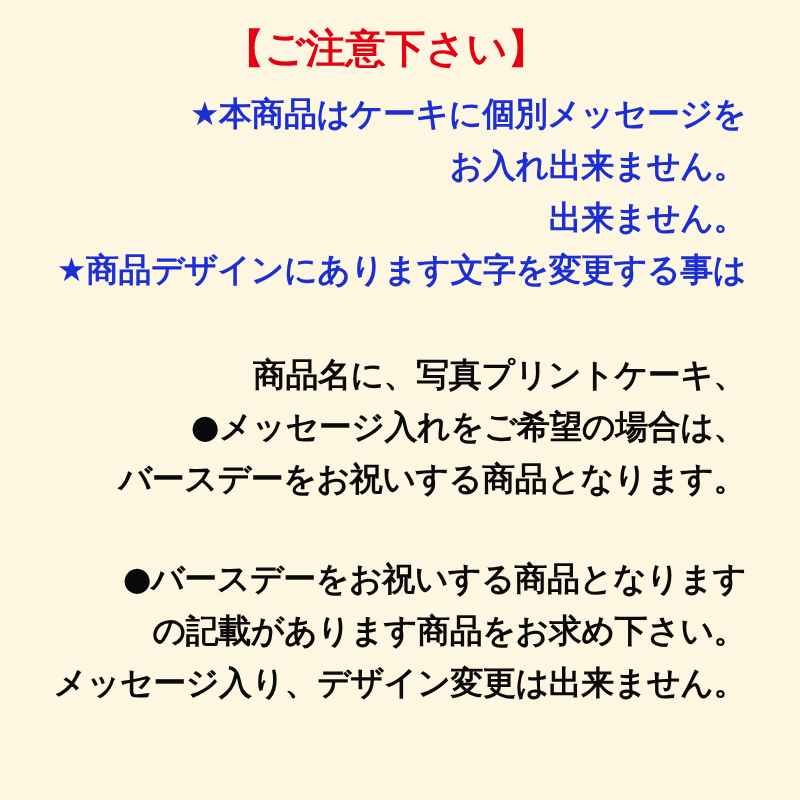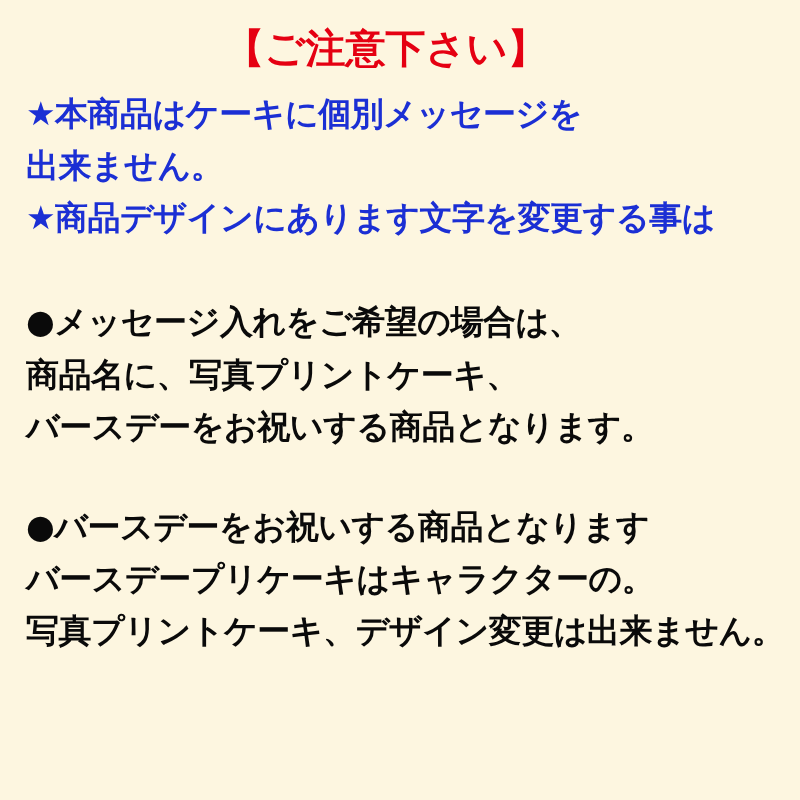--- a/index.html
+++ b/index.html
@@ -32,20 +32,21 @@
     white-space: nowrap;
   }
   .block {
     margin: 0;
   }
   .line {
     font-size: 33px;
     line-height: 1.58;
     white-space: nowrap;
     letter-spacing: -0.5px;
+    text-align: right;
   }
   .blue .line {
     color: #1b2fd4;
     font-weight: bold;
   }
   .black .line {
     color: #0a0a0a;
     font-weight: bold;
   }
   .gap-lg {
@@ -57,33 +58,34 @@
 </style>
 </head>
 <body>
 
 <div class="page">
 
   <div class="notice-title">【ご注意下さい】</div>
 
   <div class="block blue">
     <div class="line">★本商品はケーキに個別メッセージを</div>
+    <div class="line">お入れ出来ません。</div>
     <div class="line">出来ません。</div>
     <div class="line">★商品デザインにあります文字を変更する事は</div>
   </div>
 
   <div class="gap-lg"></div>
 
   <div class="block black">
+    <div class="line">商品名に、写真プリントケーキ、</div>
     <div class="line">●メッセージ入れをご希望の場合は、</div>
-    <div class="line">商品名に、写真プリントケーキ、</div>
     <div class="line">バースデーをお祝いする商品となります。</div>
   </div>
 
   <div class="gap-md"></div>
 
   <div class="block black">
     <div class="line">●バースデーをお祝いする商品となります</div>
-    <div class="line">バースデープリケーキはキャラクターの。</div>
-    <div class="line">写真プリントケーキ、デザイン変更は出来ません。</div>
+    <div class="line">の記載があります商品をお求め下さい。</div>
+    <div class="line">メッセージ入り、デザイン変更は出来ません。</div>
   </div>
 
 </div>
 
 </body></html>

